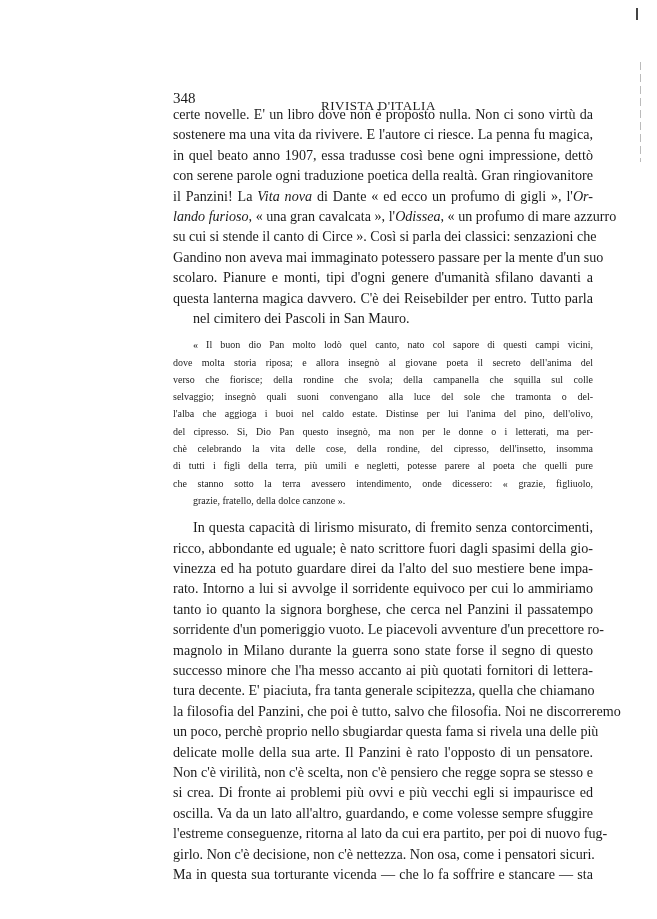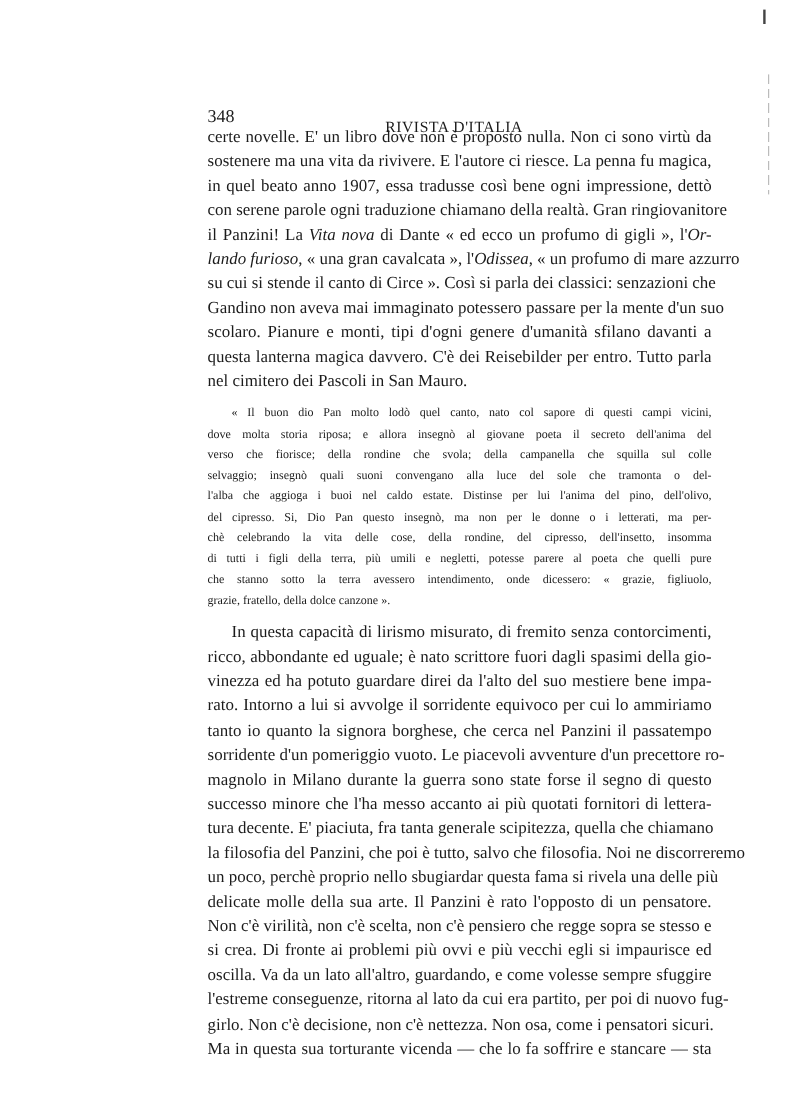--- a/index.html
+++ b/index.html
@@ -8,21 +8,21 @@
     font-family: "Liberation Serif", "DejaVu Serif", serif; color: #1b1b1b;
   }
   .edge-mark { position: absolute; left: 636px; top: 8px; width: 2px; height: 12px; background: #444; }
   .edge-line { position: absolute; left: 640px; top: 62px; width: 1px; height: 100px;
     background: repeating-linear-gradient(to bottom, #bbb 0 8px, transparent 8px 12px); }
   .header { position: absolute; top: 73px; left: 173px; width: 420px; height: 20px; }
   .page-number { position: absolute; left: 0; top: 17px; font-size: 15px; }
   .running-title { position: absolute; left: 148px; top: 1px; font-size: 13px; letter-spacing: 0.5px; margin-top: 24px; }
   .body-text { position: absolute; left: 173px; top: 104px; width: 420px; font-size: 14.1px; line-height: 20.4px; }
   .line { white-space: nowrap; text-align: justify; text-align-last: justify; height: 20.4px; }
-  .line.last { text-align-last: left; }
+  .line.last { text-align-last: left; margin-left: 20px; }
   .quote { font-size: 10px; line-height: 17.3px; margin-top: 8px; }
   .quote .line { height: 17.3px; }
   .p2 { margin-top: 8px; }
   .indent { padding-left: 20px; }
   i { font-style: italic; }
 </style>
 </head>
 <body>
 
 <div class="edge-mark"></div>
@@ -31,21 +31,21 @@
 <div class="header">
   <span class="page-number">348</span>
   <span class="running-title">RIVISTA D'ITALIA</span>
 </div>
 
 <div class="body-text">
   <div id="p1">
       <div class="line">certe novelle. E' un libro dove non è proposto nulla. Non ci sono virtù da</div>
       <div class="line">sostenere ma una vita da rivivere. E l'autore ci riesce. La penna fu magica,</div>
       <div class="line">in quel beato anno 1907, essa tradusse così bene ogni impressione, dettò</div>
-      <div class="line">con serene parole ogni traduzione chiamano della realtà. Gran ringiovanitore</div>
+      <div class="line">con serene parole ogni traduzione poetica della realtà. Gran ringiovanitore</div>
       <div class="line">il Panzini! La <i>Vita nova</i> di Dante « ed ecco un profumo di gigli », l'<i>Or-</i></div>
       <div class="line"><i>lando furioso</i>, « una gran cavalcata », l'<i>Odissea</i>, « un profumo di mare azzurro</div>
       <div class="line">su cui si stende il canto di Circe ». Così si parla dei classici: senzazioni che</div>
       <div class="line">Gandino non aveva mai immaginato potessero passare per la mente d'un suo</div>
       <div class="line">scolaro. Pianure e monti, tipi d'ogni genere d'umanità sfilano davanti a</div>
       <div class="line">questa lanterna magica davvero. C'è dei Reisebilder per entro. Tutto parla</div>
       <div class="line last">nel cimitero dei Pascoli in San Mauro.</div>
     </div>
   <div id="q1" class="quote">
       <div class="line indent">« Il buon dio Pan molto lodò quel canto, nato col sapore di questi campi vicini,</div>

